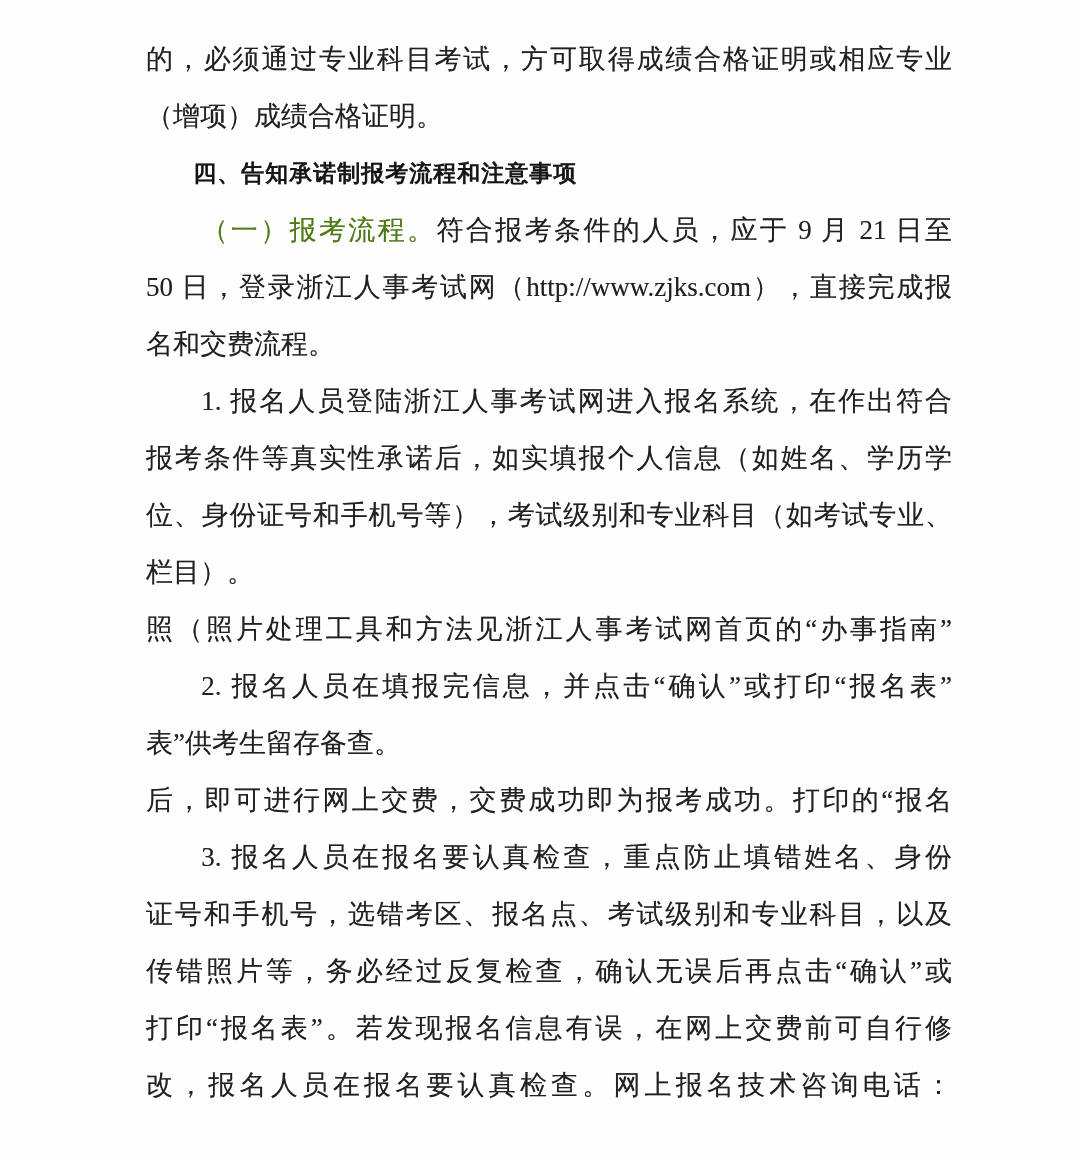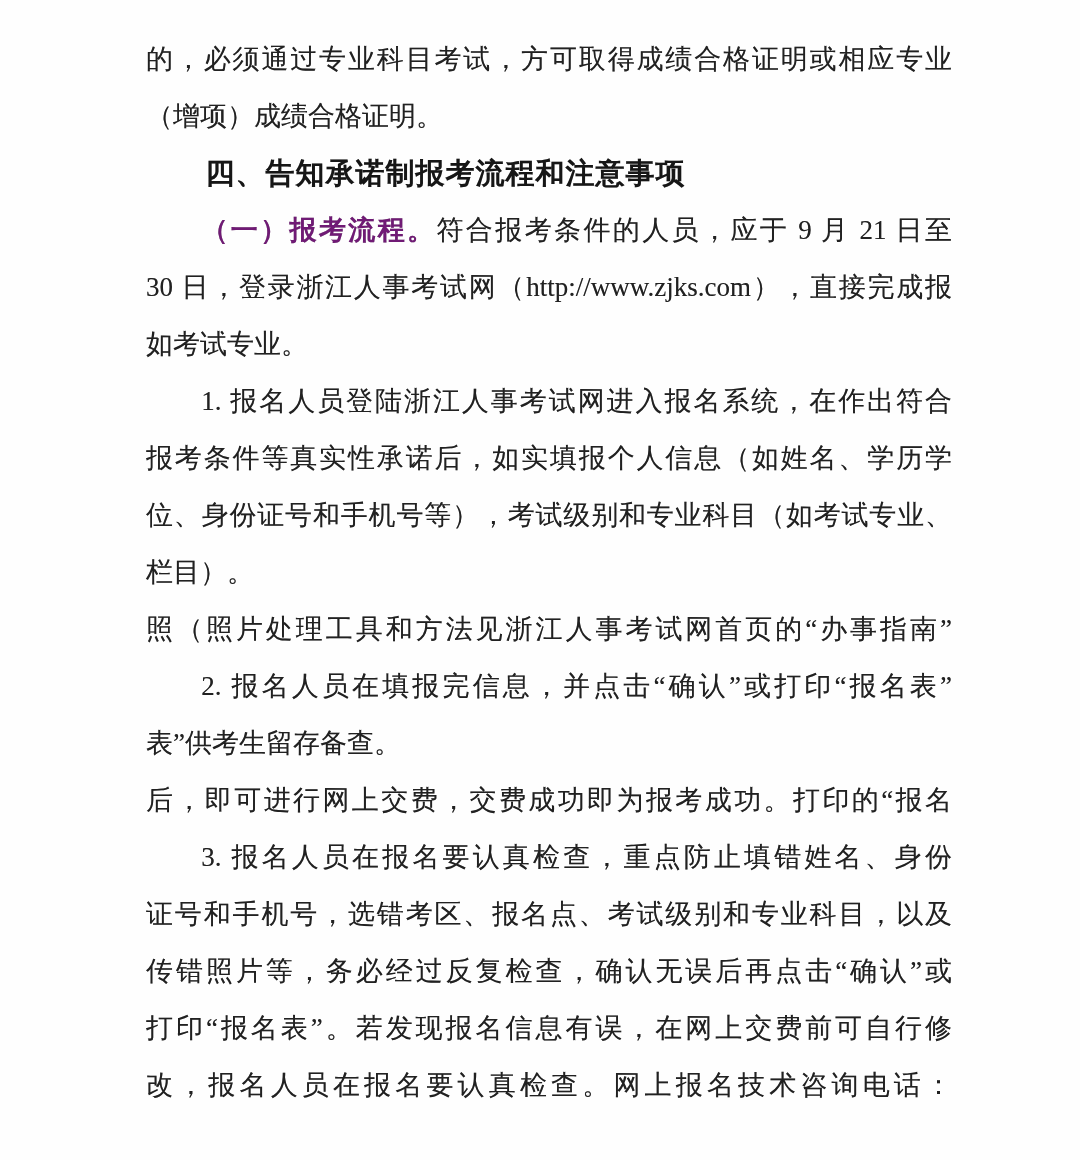--- a/index.html
+++ b/index.html
@@ -34,46 +34,46 @@
     text-align: justify;
     text-align-last: justify;
     -moz-text-align-last: justify;
   }
   .line.indent {
     text-indent: 2.05em;
   }
   .line.heading {
     font-family: "Liberation Sans", "DejaVu Sans", sans-serif;
     font-weight: 700;
-    font-size: 29px;
+    font-size: 23px;
     color: #161616;
     letter-spacing: 1px;
   }
   .bold-run {
-    font-weight: 700;
-    color: #701a75;
+    font-weight: 400;
+    color: #4d7c0f;
   }
 </style>
 </head>
 <body>
 
 <div class="canvas">
   <div class="textblock">
 
     <div class="line j"><span>的，必须通过专业科目考试，方可取得成绩合格证明或相应专业</span></div>
 
     <div class="line"><span>（增项）成绩合格证明。</span></div>
 
     <div class="line heading indent"><span>四、告知承诺制报考流程和注意事项</span></div>
 
     <div class="line j indent"><span class="bold-run">（一）报考流程。</span><span>符合报考条件的人员，应于 9 月 21 日至</span></div>
 
-    <div class="line j"><span>30 日，登录浙江人事考试网（http://www.zjks.com），直接完成报</span></div>
+    <div class="line j"><span>50 日，登录浙江人事考试网（http://www.zjks.com），直接完成报</span></div>
 
-    <div class="line"><span>如考试专业。</span></div>
+    <div class="line"><span>名和交费流程。</span></div>
 
     <div class="line j indent"><span>1. 报名人员登陆浙江人事考试网进入报名系统，在作出符合</span></div>
 
     <div class="line j"><span>报考条件等真实性承诺后，如实填报个人信息（如姓名、学历学</span></div>
 
     <div class="line j"><span>位、身份证号和手机号等），考试级别和专业科目（如考试专业、</span></div>
 
 
     <div class="line"><span>栏目）。</span></div>
 

